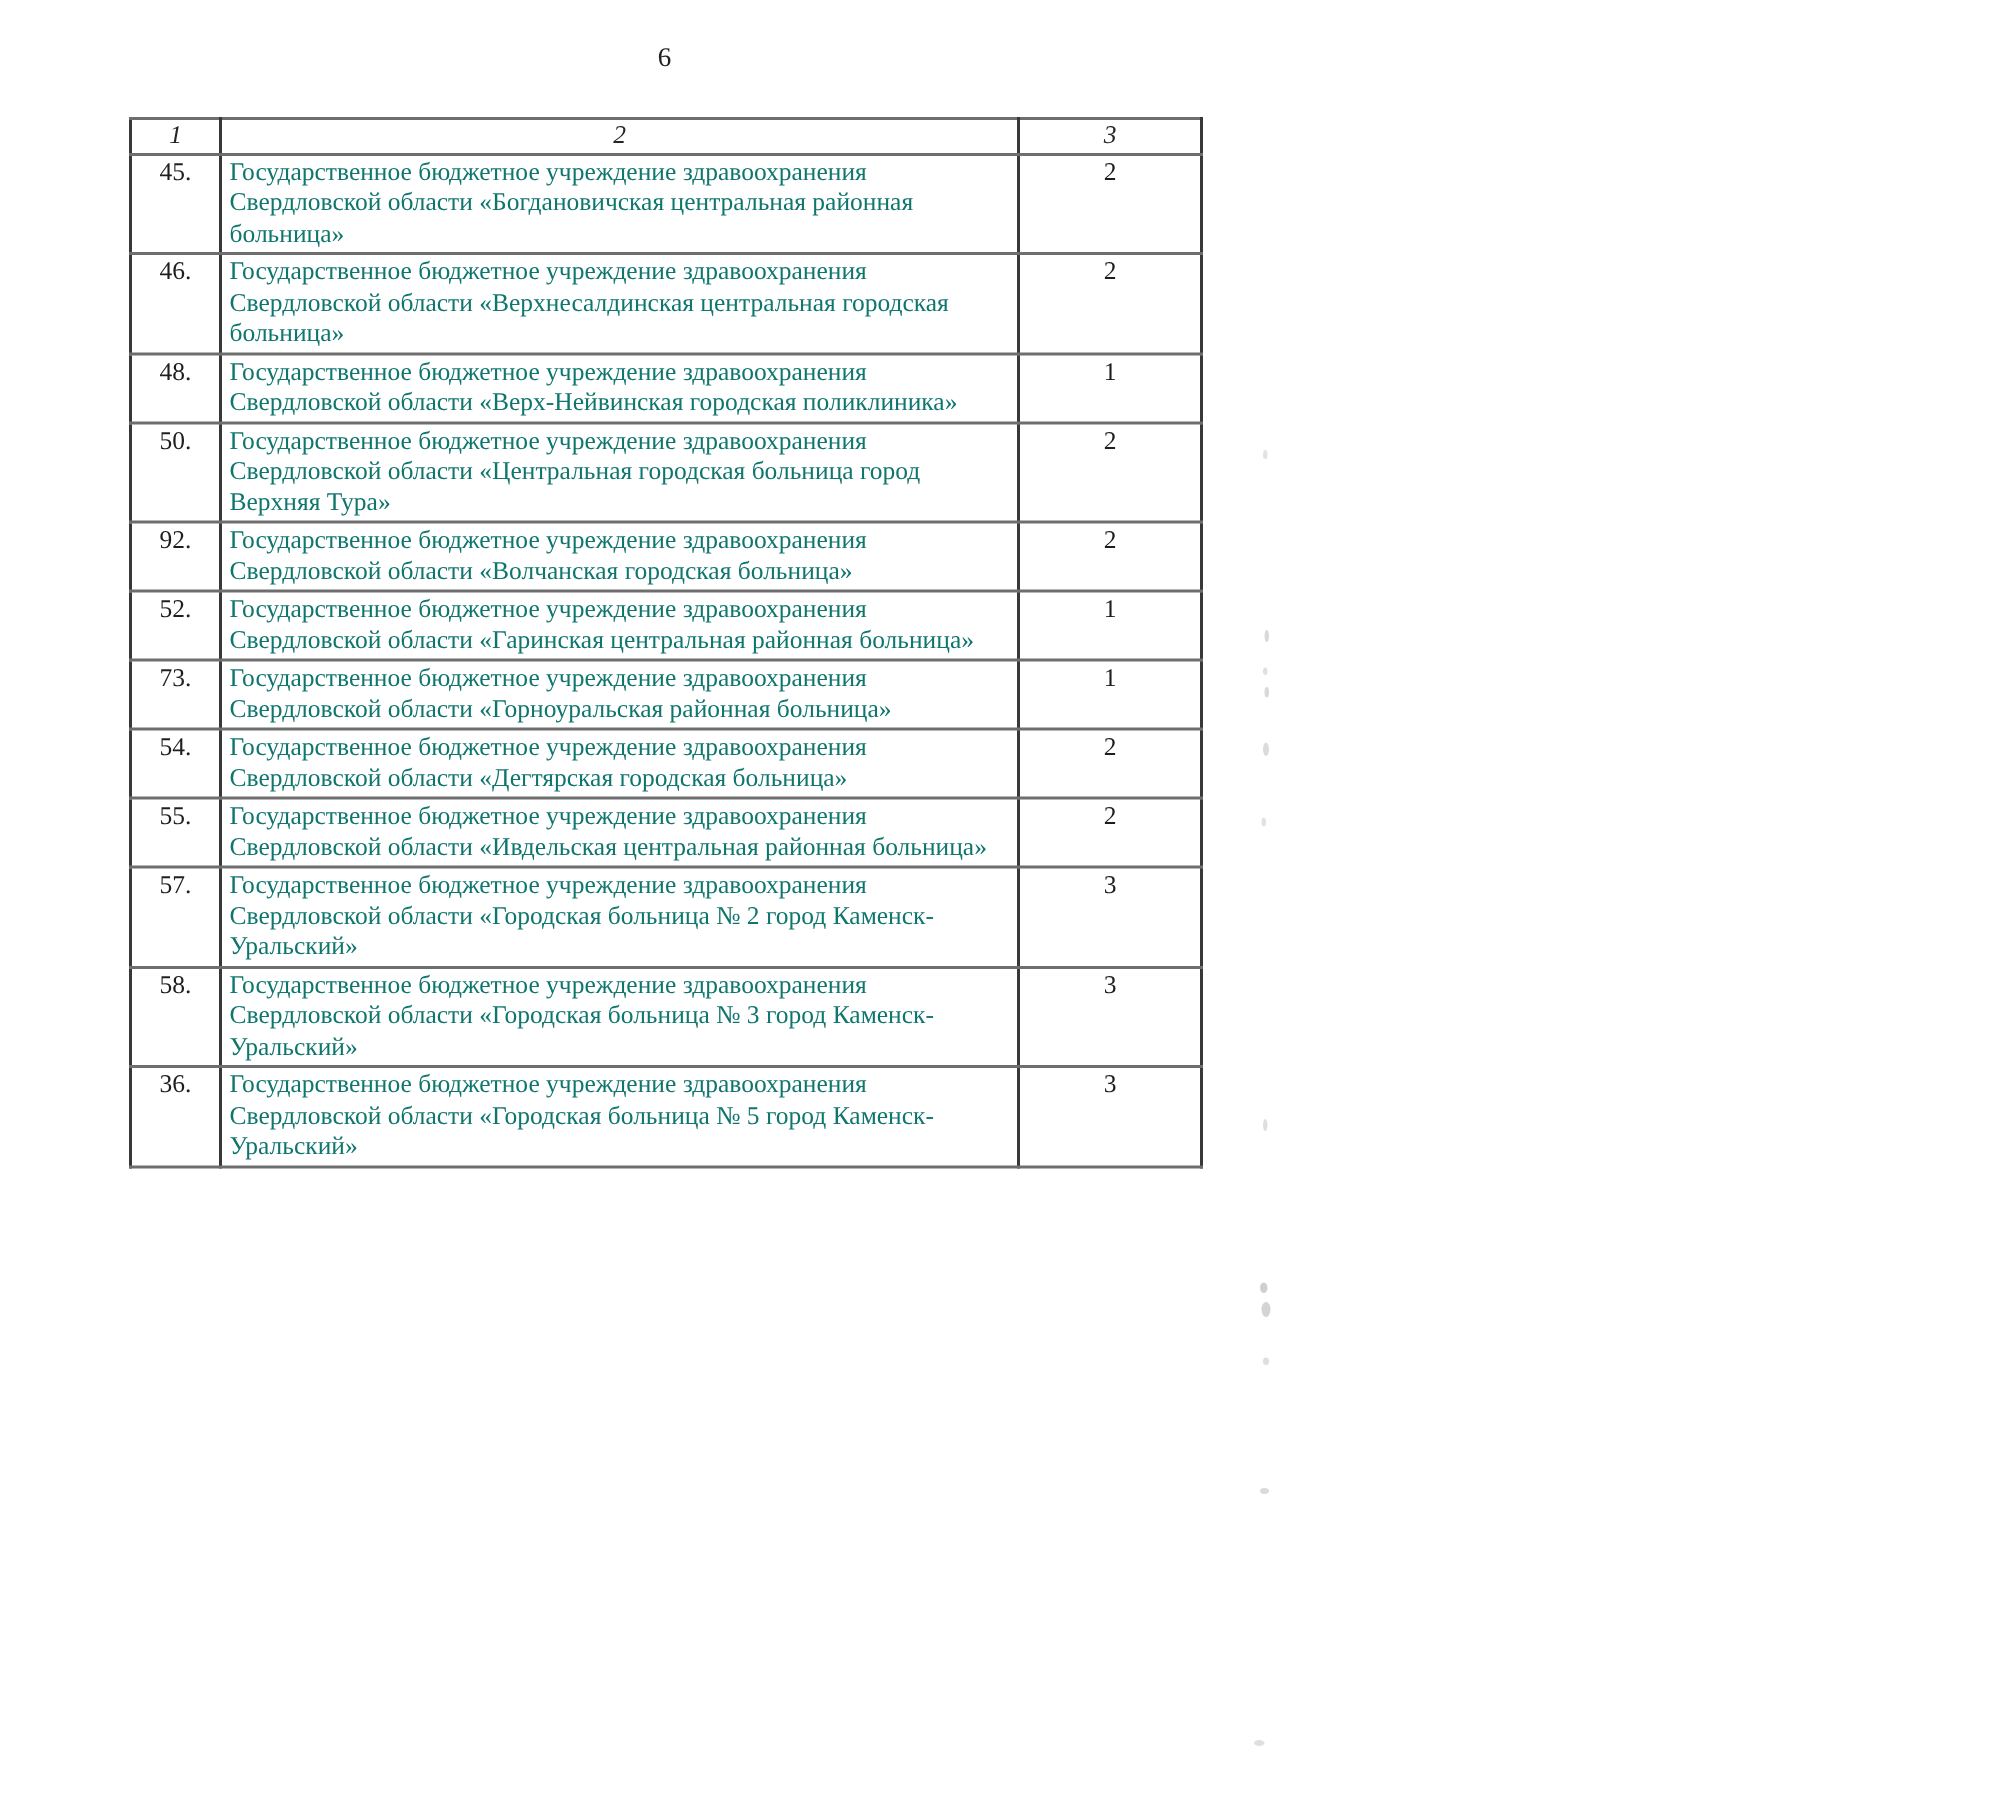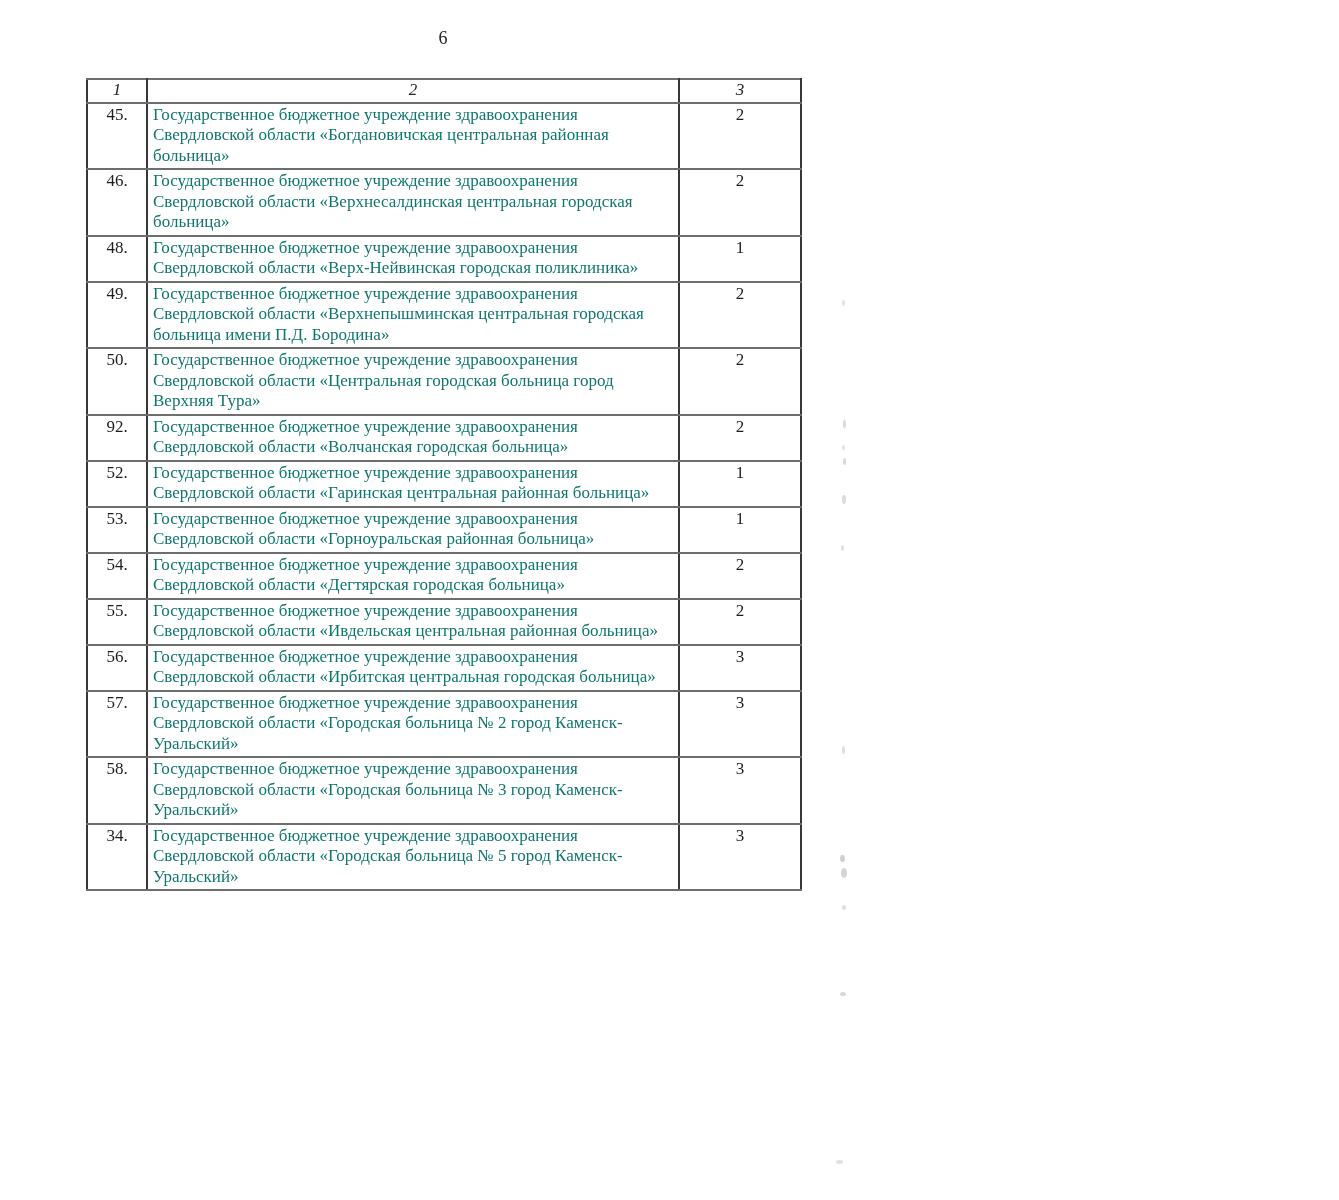--- a/index.html
+++ b/index.html
@@ -121,82 +121,72 @@
       <td class="cell-value">2</td>
     </tr>
 
 
     <tr>
       <td class="cell-num">48.</td>
       <td class="cell-name">Государственное бюджетное учреждение здравоохранения Свердловской области «Верх-Нейвинская городская поликлиника»</td>
       <td class="cell-value">1</td>
     </tr>
 
-    <tr>
-      <td class="cell-num">49.</td>
-      <td class="cell-name">Государственное бюджетное учреждение здравоохранения Свердловской области «Верхнепышминская центральная городская больница имени П.Д. Бородина»</td>
-      <td class="cell-value">2</td>
-    </tr>
 
     <tr>
       <td class="cell-num">50.</td>
       <td class="cell-name">Государственное бюджетное учреждение здравоохранения Свердловской области «Центральная городская больница город Верхняя Тура»</td>
       <td class="cell-value">2</td>
     </tr>
 
     <tr>
       <td class="cell-num">92.</td>
       <td class="cell-name">Государственное бюджетное учреждение здравоохранения Свердловской области «Волчанская городская больница»</td>
       <td class="cell-value">2</td>
     </tr>
 
     <tr>
       <td class="cell-num">52.</td>
       <td class="cell-name">Государственное бюджетное учреждение здравоохранения Свердловской области «Гаринская центральная районная больница»</td>
       <td class="cell-value">1</td>
     </tr>
 
     <tr>
-      <td class="cell-num">53.</td>
+      <td class="cell-num">73.</td>
       <td class="cell-name">Государственное бюджетное учреждение здравоохранения Свердловской области «Горноуральская районная больница»</td>
       <td class="cell-value">1</td>
     </tr>
 
     <tr>
       <td class="cell-num">54.</td>
       <td class="cell-name">Государственное бюджетное учреждение здравоохранения Свердловской области «Дегтярская городская больница»</td>
       <td class="cell-value">2</td>
     </tr>
 
     <tr>
       <td class="cell-num">55.</td>
       <td class="cell-name">Государственное бюджетное учреждение здравоохранения Свердловской области «Ивдельская центральная районная больница»</td>
       <td class="cell-value">2</td>
     </tr>
 
-    <tr>
-      <td class="cell-num">56.</td>
-      <td class="cell-name">Государственное бюджетное учреждение здравоохранения Свердловской области «Ирбитская центральная городская больница»</td>
-      <td class="cell-value">3</td>
-    </tr>
 
     <tr>
       <td class="cell-num">57.</td>
       <td class="cell-name">Государственное бюджетное учреждение здравоохранения Свердловской области «Городская больница № 2 город Каменск-Уральский»</td>
       <td class="cell-value">3</td>
     </tr>
 
     <tr>
       <td class="cell-num">58.</td>
       <td class="cell-name">Государственное бюджетное учреждение здравоохранения Свердловской области «Городская больница № 3 город Каменск-Уральский»</td>
       <td class="cell-value">3</td>
     </tr>
 
     <tr>
-      <td class="cell-num">34.</td>
+      <td class="cell-num">36.</td>
       <td class="cell-name">Государственное бюджетное учреждение здравоохранения Свердловской области «Городская больница № 5 город Каменск-Уральский»</td>
       <td class="cell-value">3</td>
     </tr>
 
   </tbody>
   </table>
 
   <div class="speck s1"></div>
   <div class="speck s2"></div>
   <div class="speck s3"></div>

